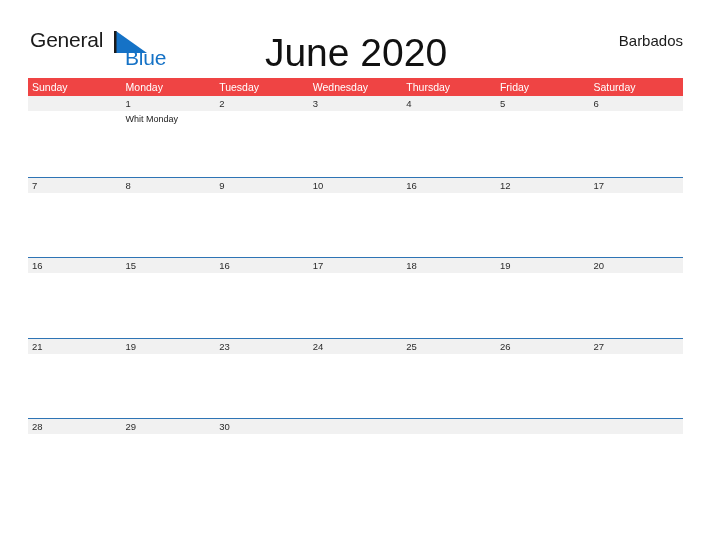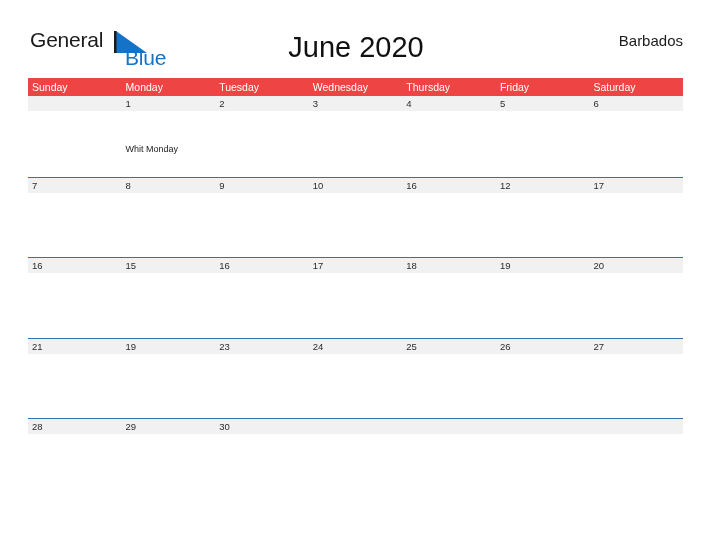--- a/index.html
+++ b/index.html
@@ -54,21 +54,21 @@
     width: 34px;
     height: 22px;
   }
 
   .month-title {
     position: absolute;
     left: 0;
     right: 0;
     top: 31px;
     text-align: center;
-    font-size: 29px;
+    font-size: 39px;
     color: #111111;
     font-weight: normal;
     font-family: "Liberation Sans", sans-serif;
   }
 
   .country-title {
     position: absolute;
     right: 29px;
     top: 32px;
     font-size: 15px;
@@ -111,21 +111,20 @@
   }
   .week-row .date-band {
     display: flex;
     height: 15px;
     background: #f1f1f1;
   }
   .week-row .body-band {
     display: flex;
     height: 64px;
     background: #ffffff;
-    margin-top: 30px;
   }
   .date-cell {
     flex: 1 1 0;
     font-size: 9.5px;
     line-height: 15px;
     color: #2b2b2b;
     padding-left: 4px;
     box-sizing: border-box;
     font-family: "Liberation Sans", sans-serif;
   }

